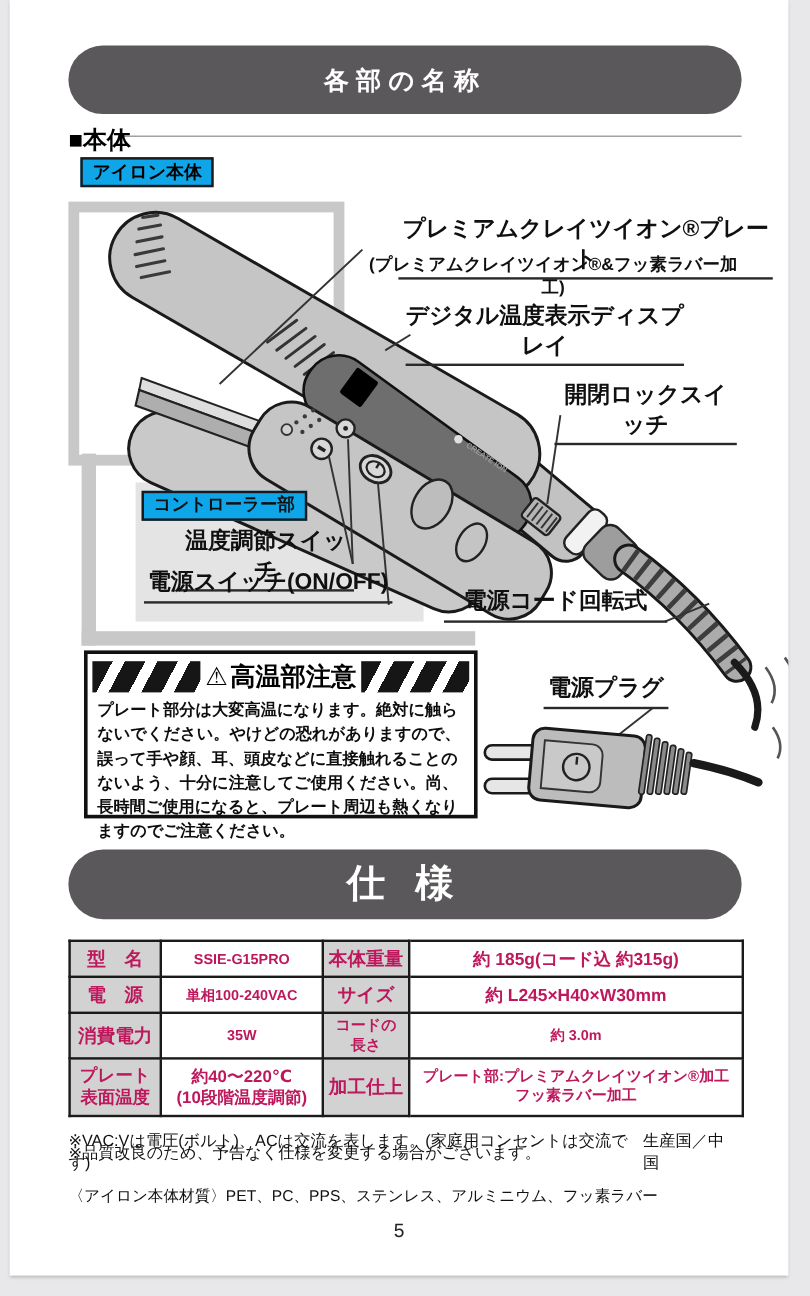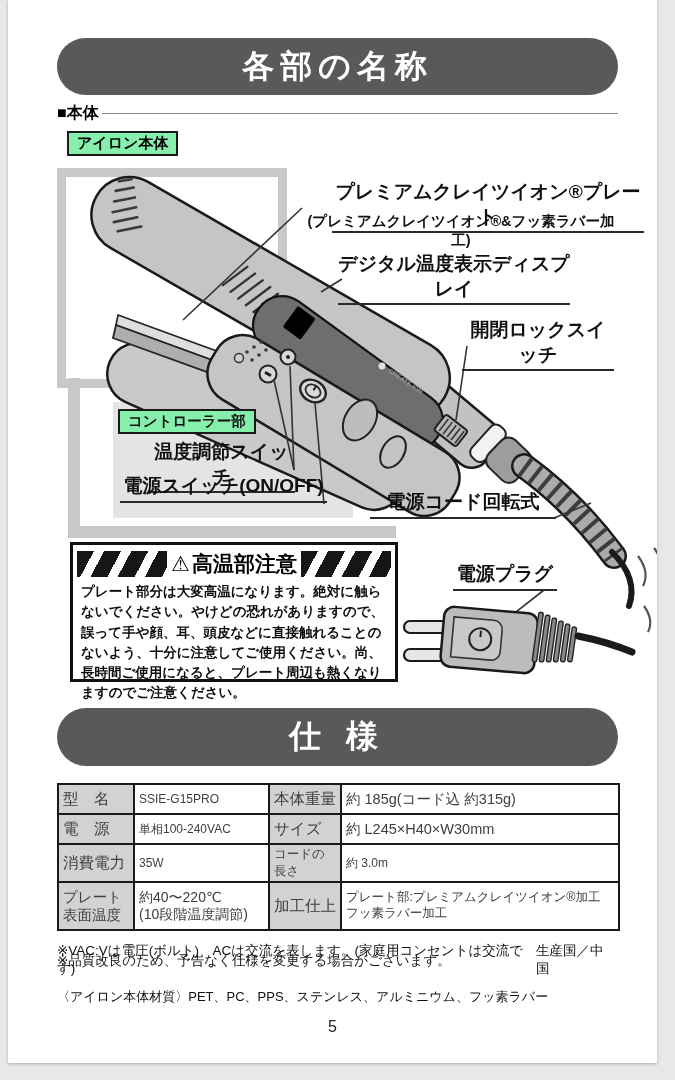--- a/index.html
+++ b/index.html
@@ -3,51 +3,51 @@
 <meta charset="utf-8">
 <style>
   html,body{margin:0;padding:0;}
   body{font-family:"Liberation Sans","DejaVu Sans",sans-serif;background:#dfdfe3;}
   .photo{position:relative;width:675px;height:1080px;background:#e8e8eb;overflow:hidden;}
   .page{position:absolute;left:8px;top:0;width:649px;height:1063px;background:#ffffff;box-shadow:0 1px 3px rgba(0,0,0,.25);}
   .abs{position:absolute;}
   .banner{background:#5a585b;border-radius:29px;color:#fff;display:flex;align-items:center;justify-content:center;font-weight:bold;z-index:10;}
   .lbl{position:absolute;font-weight:bold;font-size:19px;color:#101010;line-height:1.3;text-align:center;z-index:12;}
   .lbl.u{border-bottom:2px solid #2a2a2a;padding-bottom:2px;}
-  .boxed{border:2px solid #1a1a1a;background:#86efac;font-weight:bold;padding:1px 8px;display:inline-block;}
+  .boxed{border:2px solid #1a1a1a;background:#0ea5e9;font-weight:bold;padding:1px 8px;display:inline-block;}
   .frame{position:absolute;border:9px solid #c8c8c8;z-index:1;}
   .graybar{position:absolute;background:#c8c8c8;z-index:1;}
   .panel{position:absolute;background:#e4e4e4;z-index:2;}
   svg.diagram{position:absolute;left:0;top:0;z-index:5;pointer-events:none;}
   .warnbox{position:absolute;border:3px solid #111;background:#fff;z-index:14;}
   .warnhead{display:flex;align-items:center;margin:4px 4px 0 4px;height:30px;}
   .stripe{flex:1;height:26px;background:repeating-linear-gradient(118deg,#161616 0 15px,#ffffff 15px 24px);}
   .warntitle{font-weight:bold;font-size:21px;white-space:nowrap;padding:0 4px;display:flex;align-items:center;gap:2px;}
   .warnbody{font-size:13.5px;font-weight:bold;line-height:1.5;padding:3px 8px 6px 8px;color:#0d0d0d;}
   table.spec{border-collapse:collapse;width:561px;table-layout:fixed;}
   table.spec,table.spec td{border:2.5px solid #1a1a1a;}
-  table.spec td{padding:1px 4px;font-weight:normal;color:#404040;}
+  table.spec td{padding:1px 4px;text-align:center;font-weight:bold;color:#be185d;}
   td.hd{background:#d2d2d2;font-size:15.5px;}
   td.val{font-size:12px;}
   td.sm{font-size:12.5px;}
   .pre{white-space:pre-line;line-height:1.25;}
   .fnote{font-size:13.5px;color:#111;}
   .tiny{font-size:13px;}
 </style>
 </head>
 <body>
 
 <div class="photo">
  <div class="page">
 
-  <div class="banner abs" style="left:49px;top:38px;width:561px;height:57px;font-size:32px;letter-spacing:6px;">
+  <div class="banner abs" style="left:49px;top:38px;width:561px;height:57px;font-size:21px;letter-spacing:6px;">
     <span>各部の名称</span>
   </div>
 
-  <div class="abs" style="left:49px;top:103px;font-size:16px;font-weight:bold;z-index:10;">■本体</div>
+  <div class="abs" style="left:49px;top:103px;font-size:20px;font-weight:bold;z-index:10;">■本体</div>
   <div class="abs" style="left:94px;top:113px;width:516px;height:0;border-top:1.5px solid #8a8a8a;"></div>
 
   <div class="abs" style="left:59px;top:131px;z-index:10;">
     <span class="boxed" style="font-size:15px;">アイロン本体</span>
   </div>
 
   <div class="frame" style="left:49px;top:168px;width:212px;height:202px;"></div>
   <div class="graybar" style="left:60px;top:378px;width:12px;height:160px;"></div>
   <div class="graybar" style="left:60px;top:526px;width:328px;height:12px;"></div>
 

